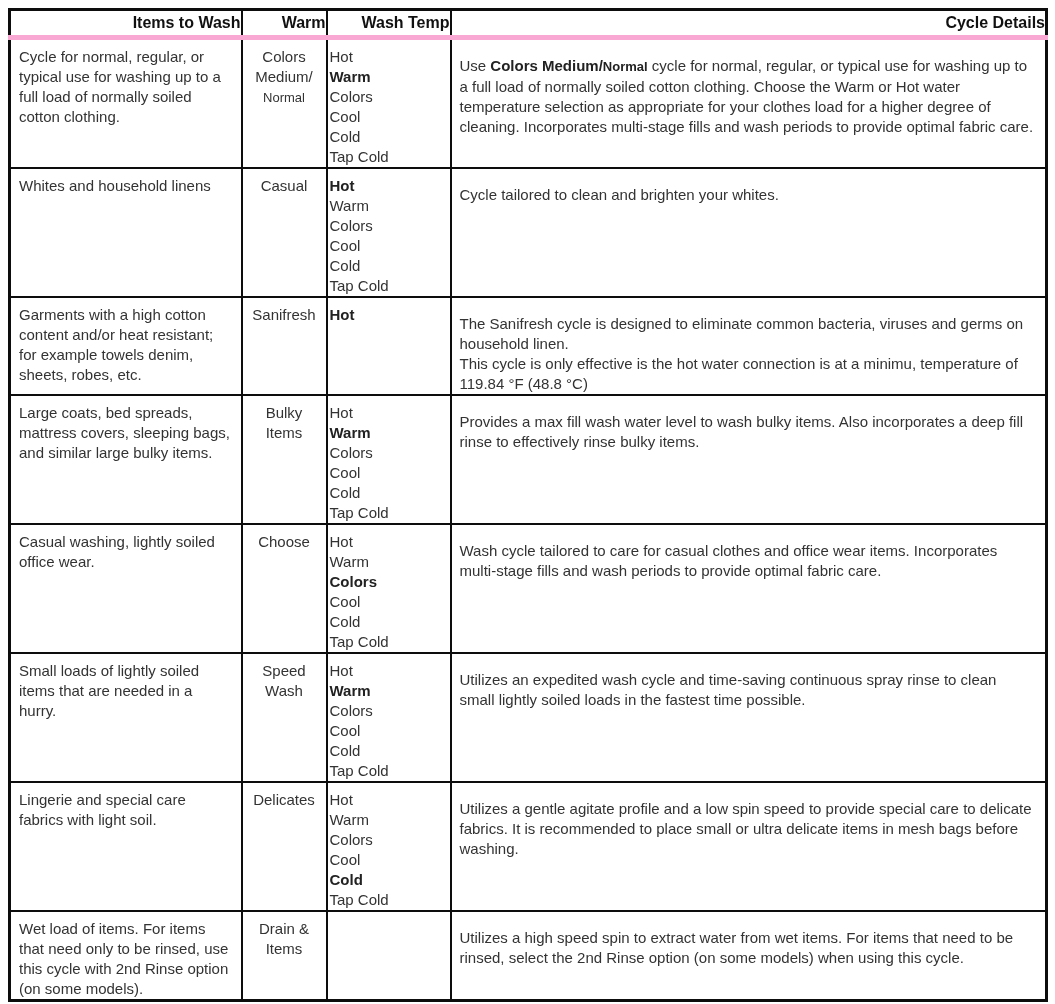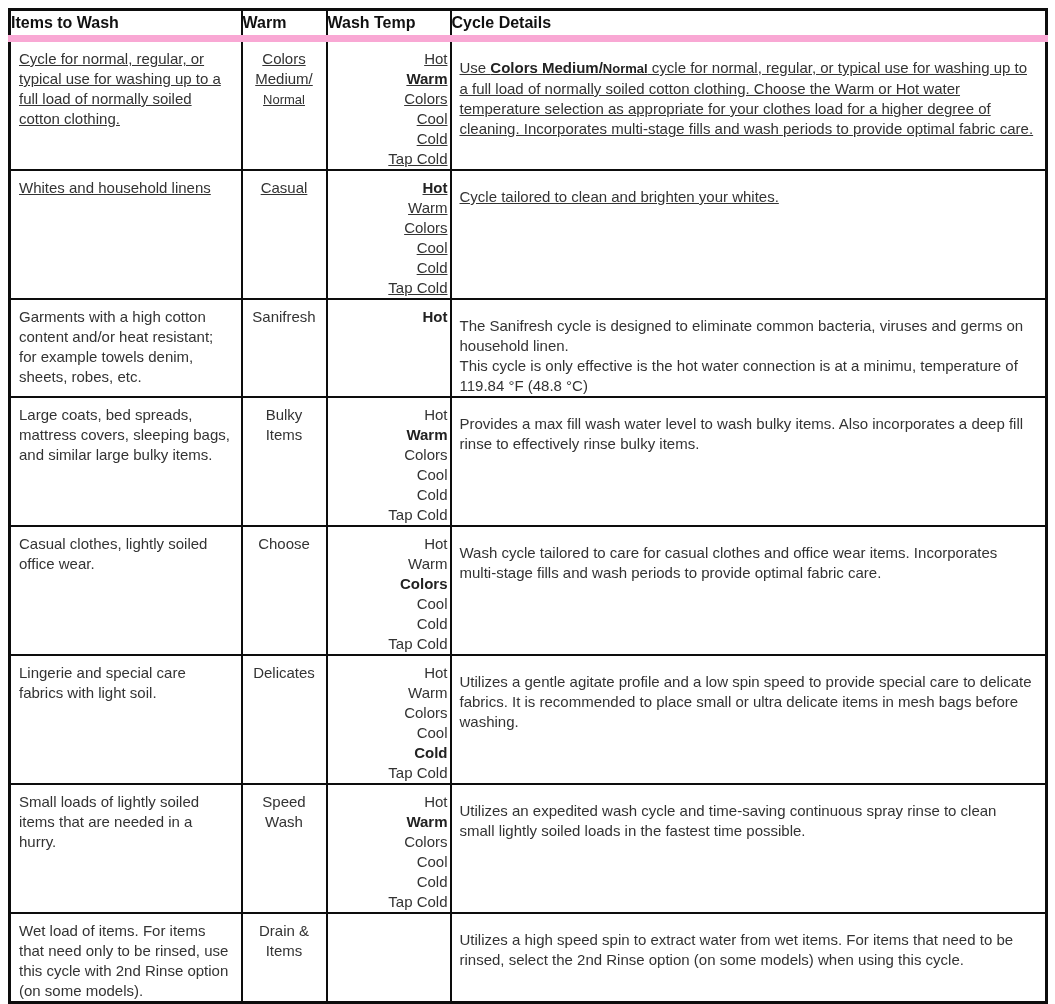--- a/index.html
+++ b/index.html
@@ -35,44 +35,44 @@
     vertical-align: top;
     box-sizing: border-box;
   }
   thead tr {
     height: 27px;
   }
   thead th {
     font-size: 16px;
     font-weight: bold;
     color: #111111;
-    text-align: left;
+    text-align: right;
     vertical-align: middle;
     padding: 2px 0;
-    border-bottom: 7px solid #f9a8d4;
-  }
-  tbody tr:nth-child(1) { height: 101px; text-decoration: underline; }
-  tbody tr:nth-child(2) { height: 128px; text-decoration: underline; }
+    border-bottom: 5px solid #f9a8d4;
+  }
+  tbody tr:nth-child(1) { height: 101px; }
+  tbody tr:nth-child(2) { height: 128px; }
   tbody tr:nth-child(3) { height: 91px; margin-top: 37px; }
   tbody tr:nth-child(4) { height: 129px; }
   tbody tr:nth-child(5) { height: 129px; }
   tbody tr:nth-child(6) { height: 129px; }
   tbody tr:nth-child(7) { height: 129px; }
   tbody tr:nth-child(8) { height: 89px; }
 
   td.c-items {
     padding: 7px 10px 0 8px;
   }
   td.c-cycle {
     text-align: center;
     padding: 7px 2px 0 2px;
   }
   td.c-temp {
-    text-align: right;
-    padding: 7px 2px 0 18px;
+    text-align: left;
+    padding: 7px 2px 0 2px;
   }
   td.c-details {
     padding: 16px 10px 0 8px;
   }
   .b { font-weight: bold; color: #222222; }
   .sm { font-size: 13px; }
   .para { margin: 0; }
 </style>
 </head>
 <body>
@@ -155,69 +155,69 @@
             <div><span>Colors</span></div>
             <div><span>Cool</span></div>
             <div><span>Cold</span></div>
             <div><span>Tap Cold</span></div>
           </td>
           <td class="c-details">
             <div class="para"><span>Provides a max fill wash water level to wash bulky items. Also incorporates a deep fill rinse to effectively rinse bulky items.</span></div>
           </td>
         </tr>
         <tr>
-          <td class="c-items">Casual clothes, lightly soiled office wear.</td>
+          <td class="c-items">Casual washing, lightly soiled office wear.</td>
           <td class="c-cycle">
             <div><span>Choose</span></div>
           </td>
           <td class="c-temp">
             <div><span>Hot</span></div>
             <div><span>Warm</span></div>
             <div><span class="b">Colors</span></div>
             <div><span>Cool</span></div>
             <div><span>Cold</span></div>
             <div><span>Tap Cold</span></div>
           </td>
           <td class="c-details">
             <div class="para"><span>Wash cycle tailored to care for casual clothes and office wear items. Incorporates multi-stage fills and wash periods to provide optimal fabric care.</span></div>
           </td>
         </tr>
         <tr>
-          <td class="c-items">Lingerie and special care fabrics with light soil.</td>
-          <td class="c-cycle">
-            <div><span>Delicates</span></div>
-          </td>
-          <td class="c-temp">
-            <div><span>Hot</span></div>
-            <div><span>Warm</span></div>
-            <div><span>Colors</span></div>
-            <div><span>Cool</span></div>
-            <div><span class="b">Cold</span></div>
-            <div><span>Tap Cold</span></div>
-          </td>
-          <td class="c-details">
-            <div class="para"><span>Utilizes a gentle agitate profile and a low spin speed to provide special care to delicate fabrics. It is recommended to place small or ultra delicate items in mesh bags before washing.</span></div>
-          </td>
-        </tr>
-        <tr>
           <td class="c-items">Small loads of lightly soiled items that are needed in a hurry.</td>
           <td class="c-cycle">
             <div><span>Speed</span></div>
             <div><span>Wash</span></div>
           </td>
           <td class="c-temp">
             <div><span>Hot</span></div>
             <div><span class="b">Warm</span></div>
             <div><span>Colors</span></div>
             <div><span>Cool</span></div>
             <div><span>Cold</span></div>
             <div><span>Tap Cold</span></div>
           </td>
           <td class="c-details">
             <div class="para"><span>Utilizes an expedited wash cycle and time-saving continuous spray rinse to clean small lightly soiled loads in the fastest time possible.</span></div>
+          </td>
+        </tr>
+        <tr>
+          <td class="c-items">Lingerie and special care fabrics with light soil.</td>
+          <td class="c-cycle">
+            <div><span>Delicates</span></div>
+          </td>
+          <td class="c-temp">
+            <div><span>Hot</span></div>
+            <div><span>Warm</span></div>
+            <div><span>Colors</span></div>
+            <div><span>Cool</span></div>
+            <div><span class="b">Cold</span></div>
+            <div><span>Tap Cold</span></div>
+          </td>
+          <td class="c-details">
+            <div class="para"><span>Utilizes a gentle agitate profile and a low spin speed to provide special care to delicate fabrics. It is recommended to place small or ultra delicate items in mesh bags before washing.</span></div>
           </td>
         </tr>
         <tr>
           <td class="c-items">Wet load of items. For items that need only to be rinsed, use this cycle with 2nd Rinse option (on some models).</td>
           <td class="c-cycle">
             <div><span>Drain &amp;</span></div>
             <div><span>Items</span></div>
           </td>
           <td class="c-temp"></td>
           <td class="c-details">

